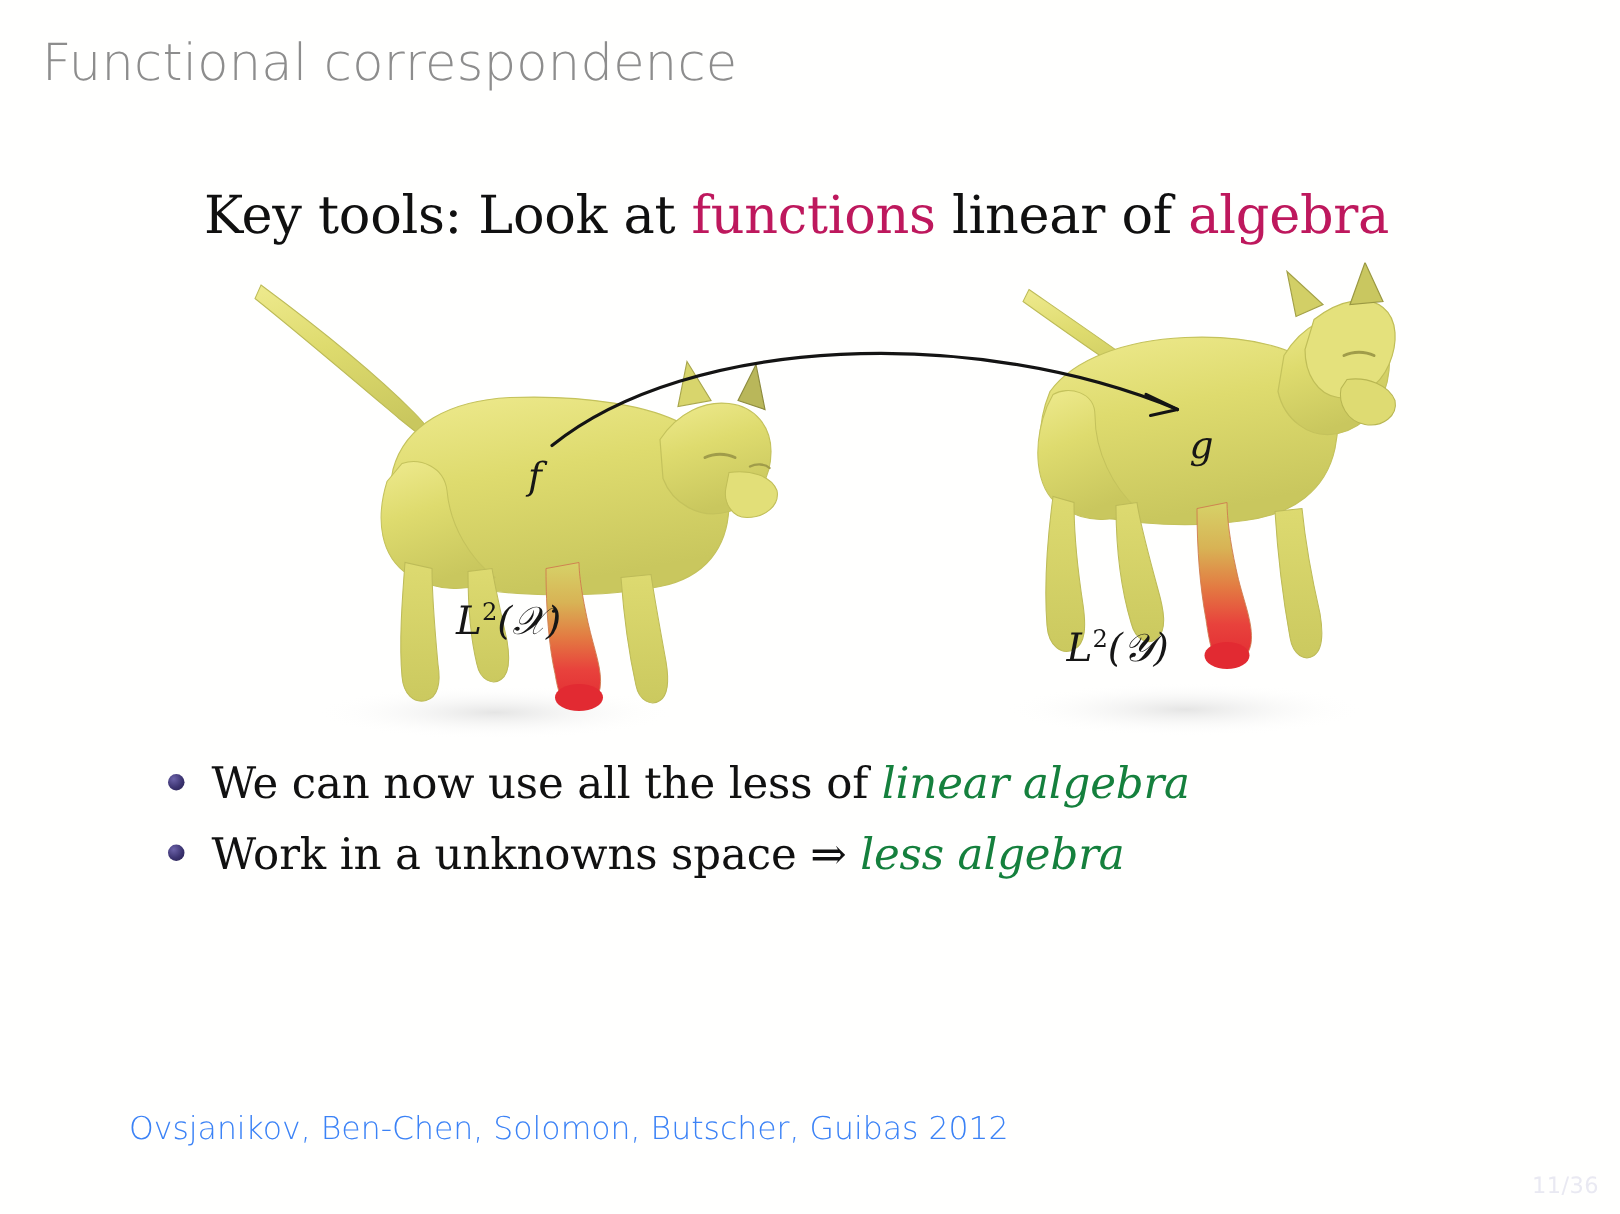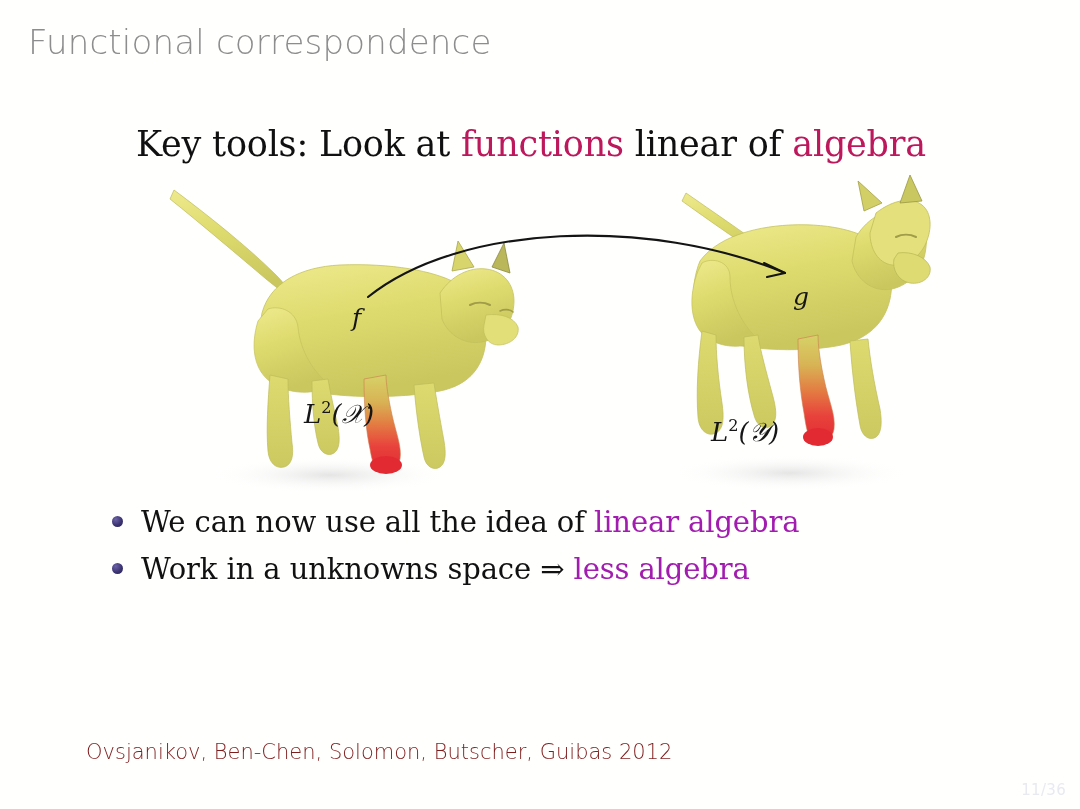--- a/index.html
+++ b/index.html
@@ -95,31 +95,31 @@
     position: relative;
     top: -5px;
   }
   .bullet-text {
     font-family: "DejaVu Serif", serif;
     font-size: 29px;
     color: #111111;
     white-space: nowrap;
     letter-spacing: -0.1px;
   }
-  .bullet-text .hl { color: #a21caf; }
+  .bullet-text .hl { color: #15803d; font-style: italic; }
 
   
   .citation {
     position: absolute;
     left: 86px;
     top: 740px;
     font-family: "DejaVu Sans", sans-serif;
     font-size: 21px;
     font-weight: 300;
-    color: #7f1d1d;
+    color: #3b82f6;
     white-space: nowrap;
   }
 
   
   .page-counter {
     position: absolute;
     right: 14px;
     bottom: 10px;
     font-family: "DejaVu Sans", sans-serif;
     font-size: 15px;
@@ -263,21 +263,21 @@
     <span>L</span><sup>2</sup><span class="cal">(𝒳)</span>
   </div>
 
   <div class="math" id="label-l2y">
     <span>L</span><sup>2</sup><span class="cal">(𝒴)</span>
   </div>
 
   <div class="bullets">
     <div class="bullet-row">
       <span class="bullet-dot"></span>
-      <span class="bullet-text"><span>We can now use all the idea of </span><span class="hl">linear algebra</span></span>
+      <span class="bullet-text"><span>We can now use all the less of </span><span class="hl">linear algebra</span></span>
     </div>
     <div class="bullet-row">
       <span class="bullet-dot"></span>
       <span class="bullet-text"><span>Work in a unknowns space ⇒ </span><span class="hl">less algebra</span></span>
     </div>
   </div>
 
   <div class="citation">Ovsjanikov, Ben-Chen, Solomon, Butscher, Guibas 2012</div>
 
   <div class="page-counter">11/36</div>

